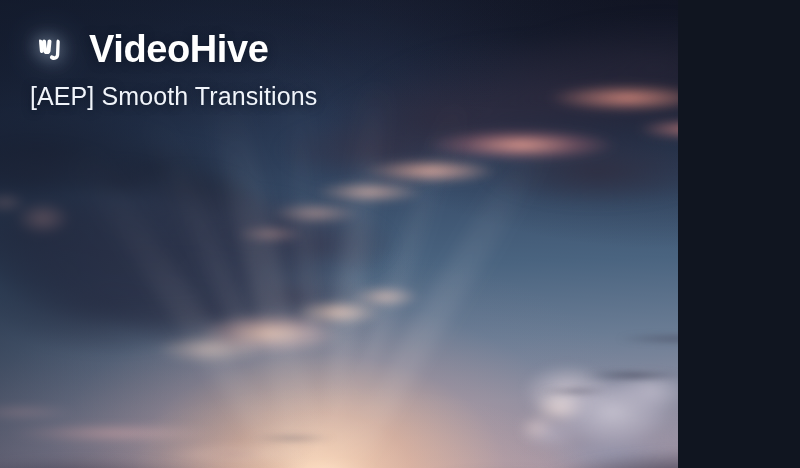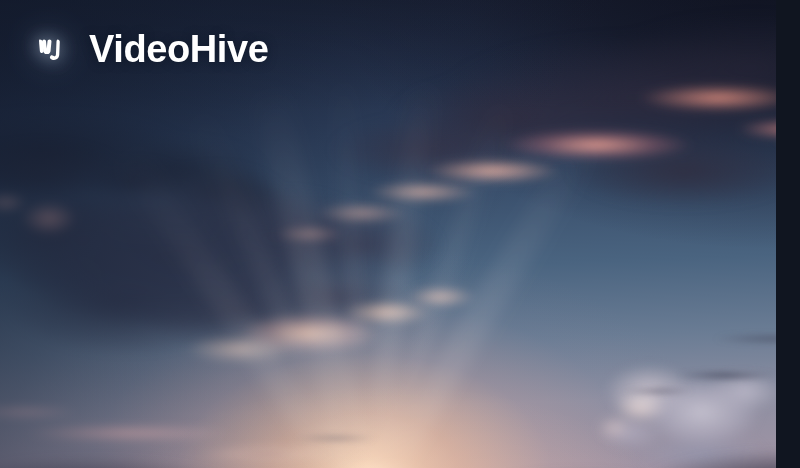--- a/index.html
+++ b/index.html
@@ -8,21 +8,21 @@
     padding: 0;
     background: #101520;
   }
   body {
     font-family: "Liberation Sans", sans-serif;
   }
 
   
   .preview-card {
     position: relative;
-    width: 776px;
+    width: 678px;
     height: 468px;
     overflow: hidden;
     background: #2c3a52;
     isolation: isolate;
   }
 
   
   .sky-base {
     position: absolute;
     inset: 0;
@@ -327,15 +327,16 @@
                    c-0.13 3.05 -2.3 5.2 -5.25 5.2 -1.35 0 -2.6 -0.5 -3.5 -1.35
                    -0.85 -0.8 -0.8 -2.2 0.1 -2.95 0.8 -0.66 1.95 -0.56 2.68 0.16
                    0.28 0.28 0.62 0.42 1.0 0.42 0.95 0 1.6 -0.72 1.65 -1.8
                    l0.52 -12.6C26.5 14.4 26.95 13.5 27.6 13.5z"></path>
         </g>
       </svg>
 
       <div class="brand-wordmark">VideoHive</div>
     </div>
 
+    <div class="brand-subtitle">[AEP] Smooth Transitions</div>
   </div>
 
 </div>
 
 </body></html>

